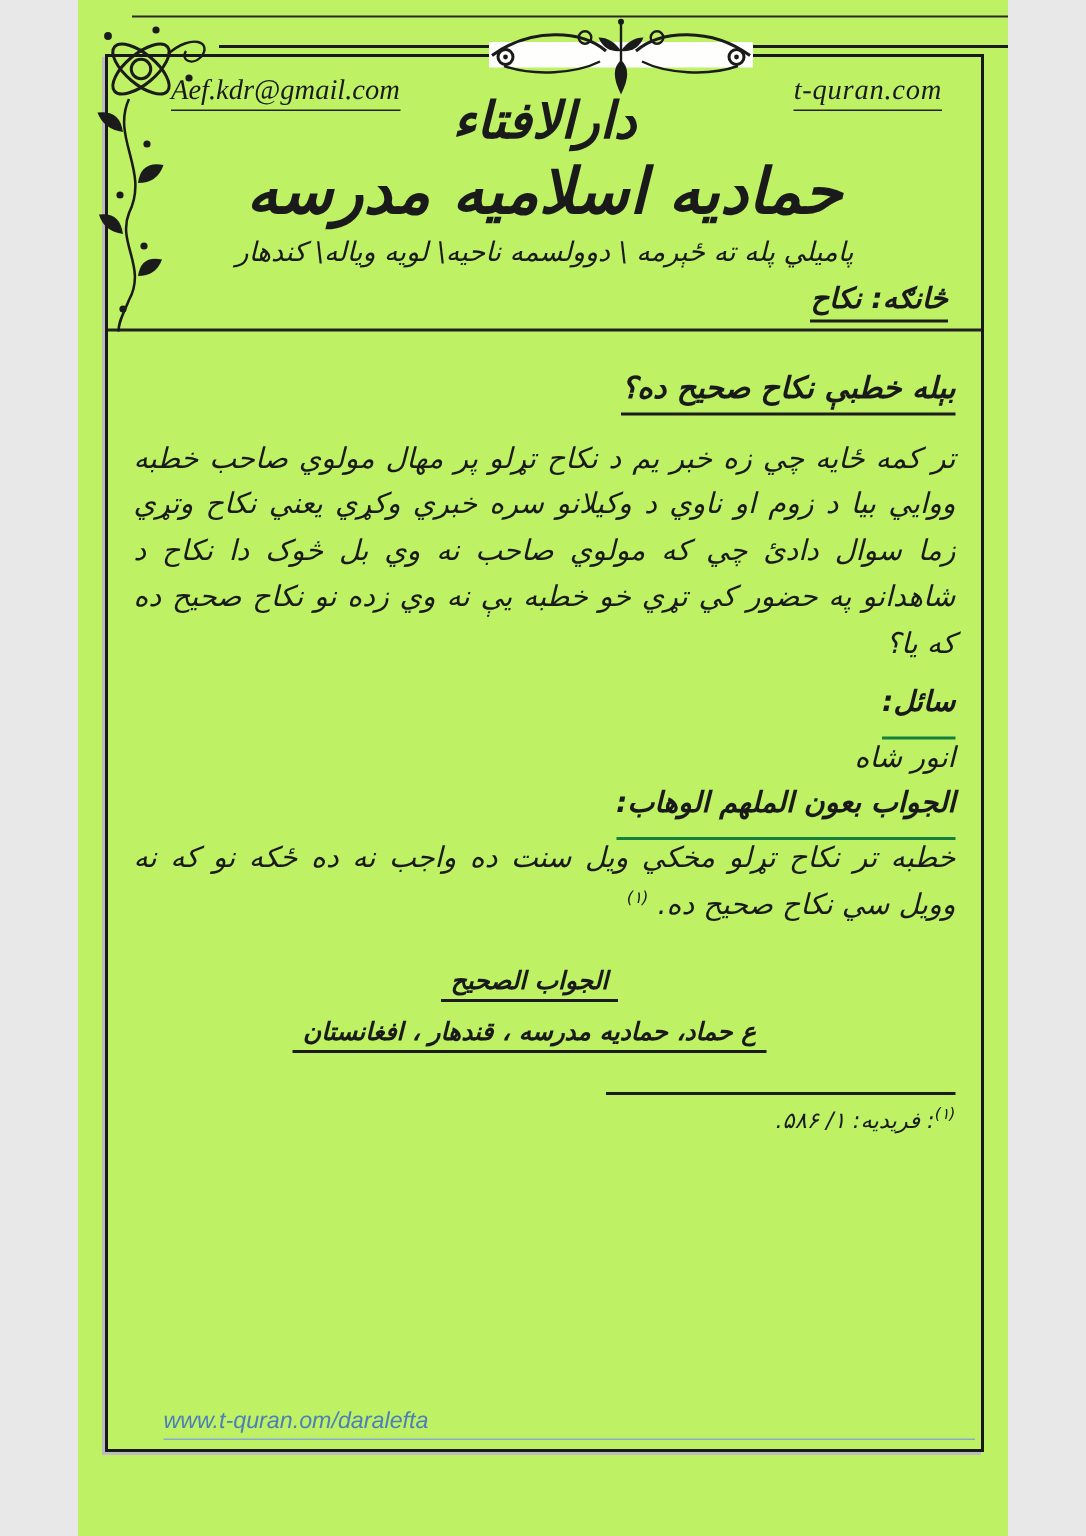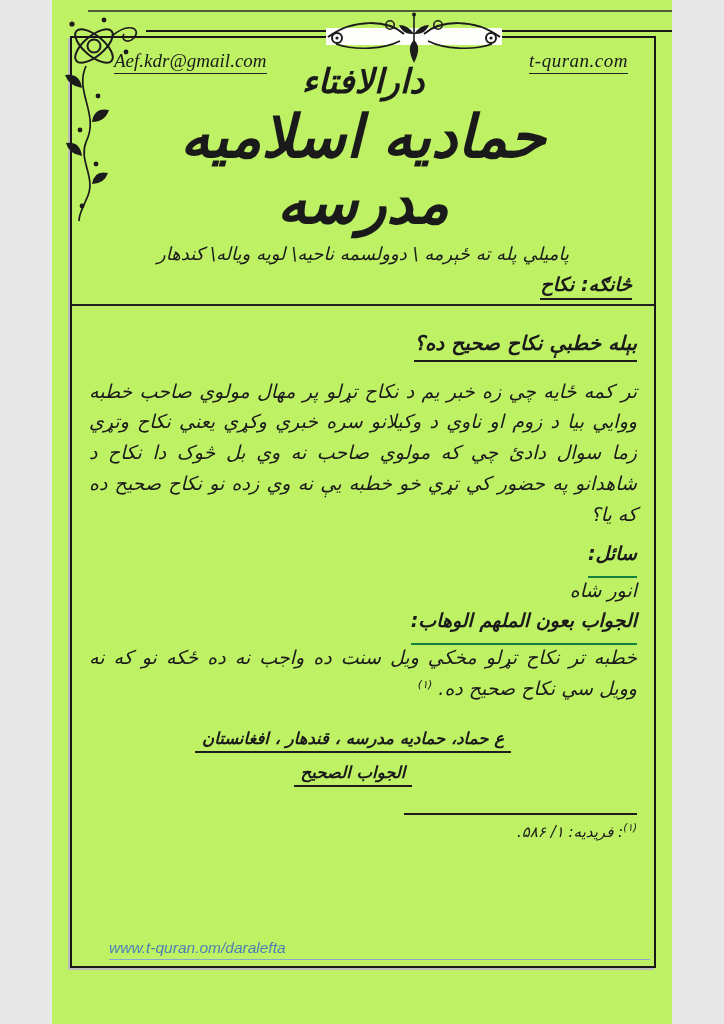--- a/index.html
+++ b/index.html
@@ -24,21 +24,21 @@
 
   .head-row{
     display:flex;justify-content:space-between;direction:ltr;
     padding:8px 14px 0 30px;
     font-family:"Liberation Serif",serif;font-size:19px;
   }
   .head-row a{border-bottom:1.6px solid #222;padding-bottom:1px;}
   .site{letter-spacing:.5px;}
 
   .title{text-align:center;font-size:34px;font-weight:700;line-height:1.25;margin-top:-14px;direction:rtl;}
-  .school{text-align:center;font-size:59px;font-weight:700;line-height:1.12;margin-top:1px;direction:rtl;}
+  .school{text-align:center;font-size:42px;font-weight:700;line-height:1.12;margin-top:1px;direction:rtl;}
   .address{text-align:center;font-size:18px;margin-top:7px;direction:rtl;}
 
   .meta-row{
     display:flex;justify-content:space-between;direction:rtl;
     font-size:19px;font-weight:700;margin-top:9px;padding:0 10px;
   }
   .meta-row .u{border-bottom:2px solid #1c1c1c;padding-bottom:3px;}
 
   .divider{margin:9px -12px 0;border-top:2.5px solid #222;}
 
@@ -110,22 +110,22 @@
           <span class="label">سائل:</span>
         </div>
         <div class="asker">انور شاه</div>
 
         <div class="label-wrap answer-head-wrap">
           <span class="label">الجواب بعون الملهم الوهاب:</span>
         </div>
         <p class="a-body"><span>خطبه تر نکاح تړلو مخکي ویل سنت ده واجب نه ده ځکه نو که نه وویل سي نکاح صحیح ده.</span> <sup>(۱)</sup></p>
 
         <div class="sig">
+          <span class="sig-line">الجواب الصحیح</span>
           <span class="sig-line">ع حماد، حمادیه مدرسه ، قندهار ، افغانستان</span>
-          <span class="sig-line">الجواب الصحیح</span>
         </div>
 
         <div class="footnote-rule"></div>
         <div class="footnote"><sup>(۱)</sup><span>: فریدیه: ۱/ ۵۸۶.</span></div>
       </div>
 
     </div>
   </div>
 
   <svg class="ornament" width="724" height="232" viewBox="0 0 724 232" aria-hidden="true">

